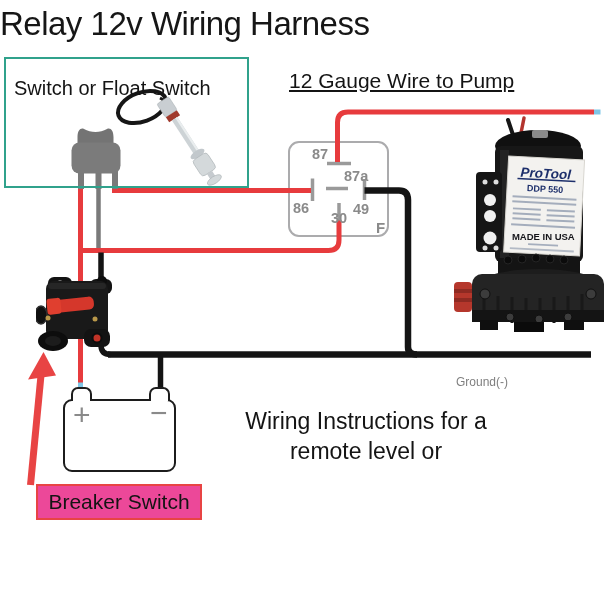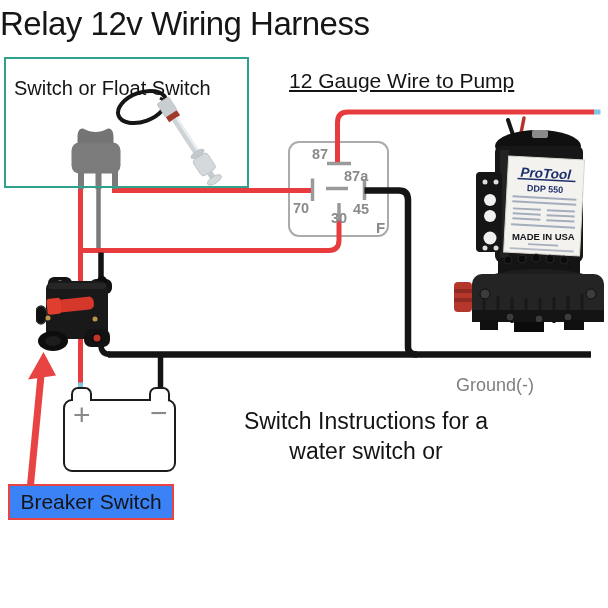--- a/index.html
+++ b/index.html
@@ -15,42 +15,42 @@
   .relay-box{left:288px;top:141px;width:97px;height:92px;border:2.5px solid var(--relay-border);
              border-radius:11px;z-index:1;background:#fff;}
   .pin{position:absolute;font-weight:bold;color:var(--relay-pin);font-size:14.5px;z-index:5;}
   .wires{left:0;top:0;z-index:2;}
   .component{z-index:3;}
   .battery{left:63px;top:399px;width:109px;height:69px;border:2.5px solid #1c1c1c;
            border-radius:9px;background:#fff;z-index:3;}
   .bcap{position:absolute;width:17px;height:12px;border:2.5px solid #1c1c1c;border-bottom:none;
         border-radius:7px 7px 0 0;background:#fff;z-index:3;top:387px;}
   .bsign{position:absolute;font-size:30px;color:#8a8a8a;z-index:4;font-weight:normal;}
-  .ground{left:456px;top:375px;font-size:18px;color:var(--text-gray);z-index:5;}
+  .ground{left:456px;top:375px;font-size:12px;color:var(--text-gray);z-index:5;}
   .instructions{left:198px;top:407px;width:336px;text-align:center;font-size:23px;
                 line-height:29.5px;z-index:5;}
   .instructions span{display:block;}
-  .breaker-label{left:8px;top:484px;width:162px;height:32px;border:2.5px solid var(--accent-red);
-                 background:#3b82f6;text-align:center;font-size:21px;line-height:32px;z-index:5;}
+  .breaker-label{left:36px;top:484px;width:162px;height:32px;border:2.5px solid var(--accent-red);
+                 background:#ec4899;text-align:center;font-size:21px;line-height:32px;z-index:5;}
 </style>
 </head>
 <body>
 
 <div class="stage">
 
   <div class="abs title">Relay 12v Wiring Harness</div>
 
   <div class="abs wire-to-pump">12 Gauge Wire to Pump</div>
 
   <div class="abs relay-box"></div>
   <div class="pin" style="left:312px;top:146px;">87</div>
   <div class="pin" style="left:344px;top:168px;">87a</div>
-  <div class="pin" style="left:293px;top:200px;">70</div>
+  <div class="pin" style="left:293px;top:200px;">86</div>
   <div class="pin" style="left:331px;top:210px;">30</div>
-  <div class="pin" style="left:353px;top:201px;">45</div>
+  <div class="pin" style="left:353px;top:201px;">49</div>
   <div class="pin" style="left:376px;top:219px;font-size:15px;">F</div>
 
   <svg class="abs wires" width="608" height="608" viewBox="0 0 608 608">
 
     <g stroke="var(--pin-bar)" stroke-width="3.5">
       <path d="M327,163.5 H351"></path>
       <path d="M326,188.5 H348"></path>
       <path d="M312.5,178.5 V201"></path>
       <path d="M339,203 V221"></path>
       <path d="M364.5,179 V200"></path>
@@ -203,19 +203,19 @@
       <rect x="2" y="200" width="18" height="4" fill="#8e2a22"></rect>
       <rect x="28" y="222" width="18" height="10" fill="#0f0f0f"></rect>
       <rect x="112" y="222" width="20" height="10" fill="#0f0f0f"></rect>
       <rect x="62" y="224" width="30" height="10" fill="#0b0b0b"></rect>
     </g>
   </svg>
 
   <div class="abs ground">Ground(-)</div>
 
   <div class="abs instructions">
-    <span>Switch Instructions for a</span>
-    <span>water switch or</span>
+    <span>Wiring Instructions for a</span>
+    <span>remote level or</span>
   </div>
 
   <div class="abs breaker-label">Breaker Switch</div>
 
 </div>
 
 </body></html>

